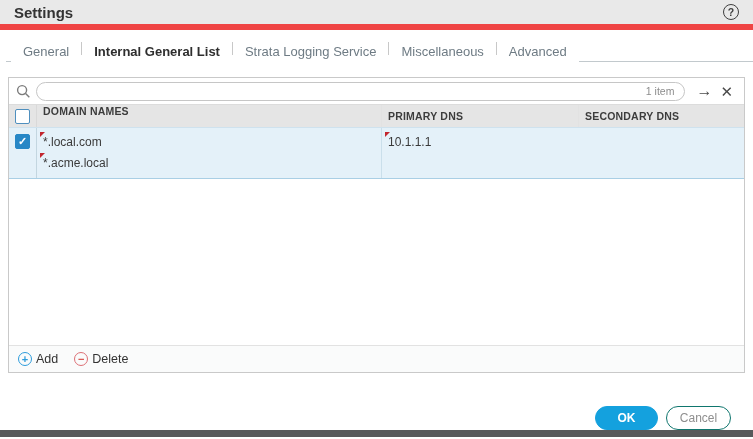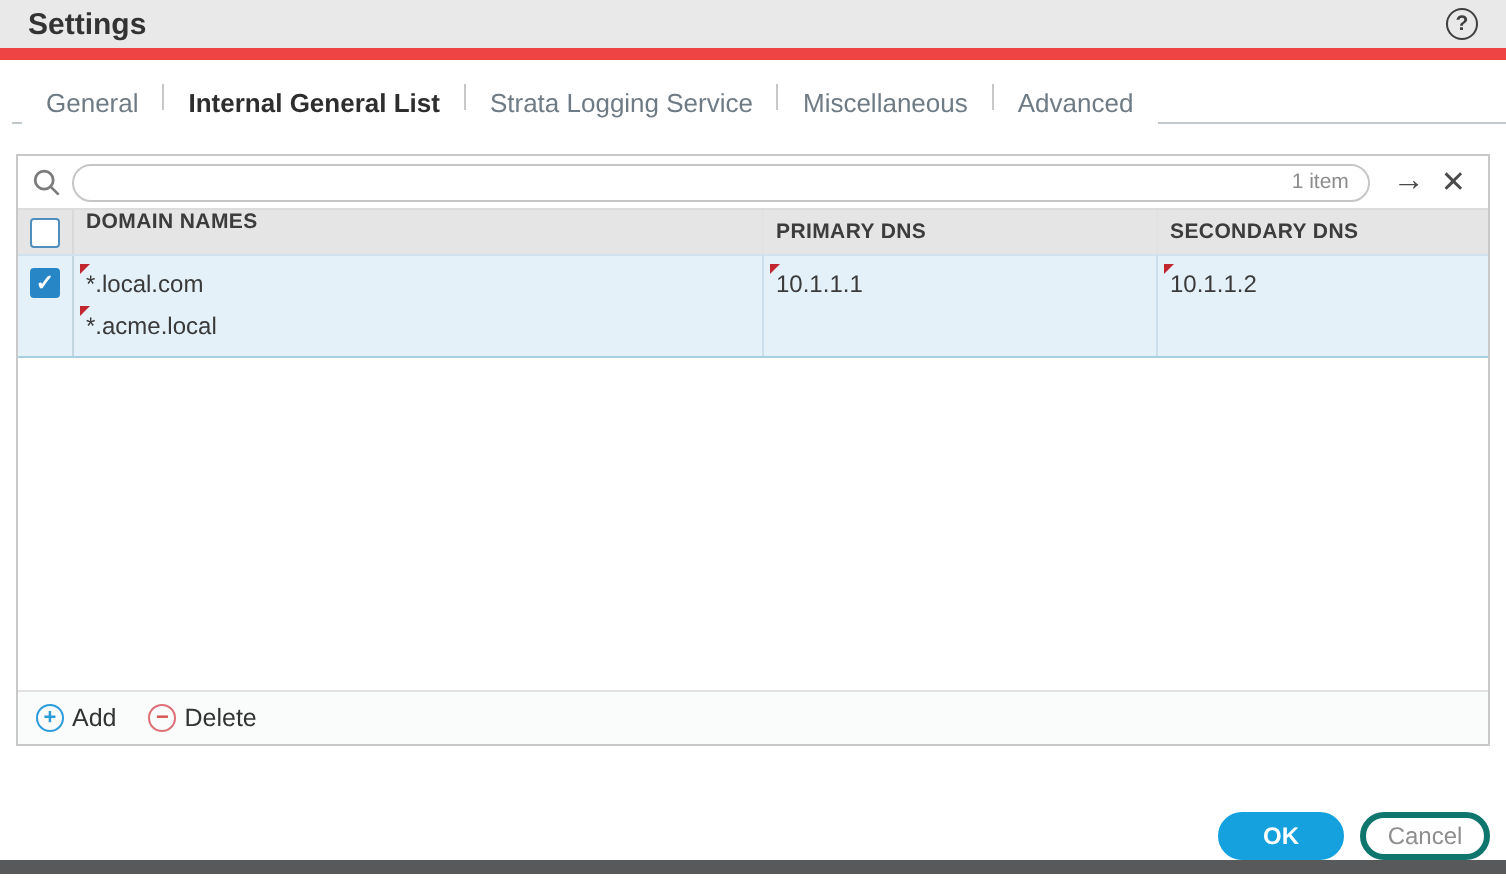--- a/index.html
+++ b/index.html
@@ -123,29 +123,29 @@
     width:14px; height:14px; border-radius:50%;
     display:flex; align-items:center; justify-content:center;
     font-size:11px; line-height:1; font-weight:700;
   }
   .circle-icon.add { border:1.3px solid #2d9cdb; color:#2d9cdb; }
   .circle-icon.del { border:1.3px solid #dd7076; color:#d9534f; }
 
   
   .actions {
     display:flex; justify-content:flex-end; gap:8px;
-    padding:33px 8px 0 0;
+    padding:33px 22px 0 0;
   }
   .btn {
     height:24px; border-radius:12px; font-size:12px; cursor:pointer;
     display:flex; align-items:center; justify-content:center;
     font-family:"Liberation Sans", sans-serif;
   }
   .btn-ok { width:63px; background:#14a1de; border:1px solid #14a1de; color:#fff; font-weight:700; }
-  .btn-cancel { width:65px; background:#fff; border:3px solid #0f766e; color:#8e8e8e; }
+  .btn-cancel { width:65px; background:#fff; border:1px solid #0f766e; color:#8e8e8e; }
 
   .bottombar {
     position:absolute; left:0; right:0; bottom:2px; height:7px;
     background:#58595b;
   }
 </style>
 </head>
 <body>
 
 <div class="titlebar">
@@ -194,23 +194,20 @@
       <span class="checkbox checked">
           <span>✓</span>
         </span>
     </div>
     <div class="col-domain">
       <div class="cell-text"><span class="flag">*.local.com</span></div>
       <div class="cell-text"><span class="flag">*.acme.local</span></div>
     </div>
     <div class="col-primary">
       <div class="cell-text"><span class="flag">10.1.1.1</span></div>
-    </div>
-    <div class="col-secondary">
-      <div class="cell-text"><span class="flag">10.1.1.2</span></div>
     </div>
   </div>
 
   <div class="tbody-empty"></div>
 
   <div class="tfoot">
     <button class="foot-btn">
       <span class="circle-icon add">+</span>
       <span>Add</span>
     </button>

